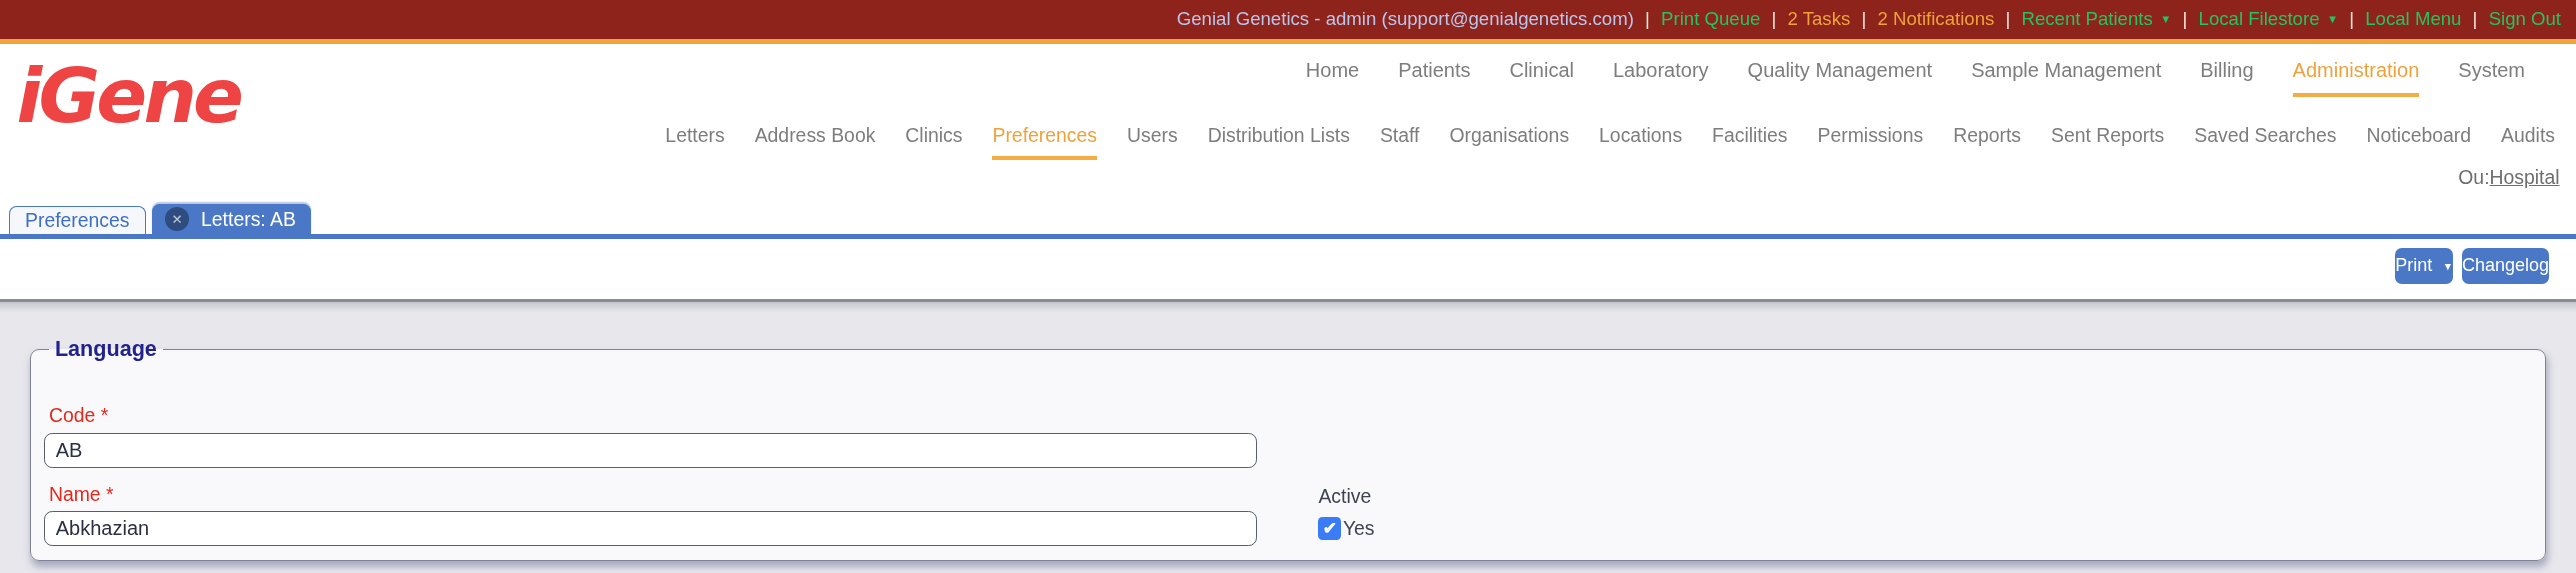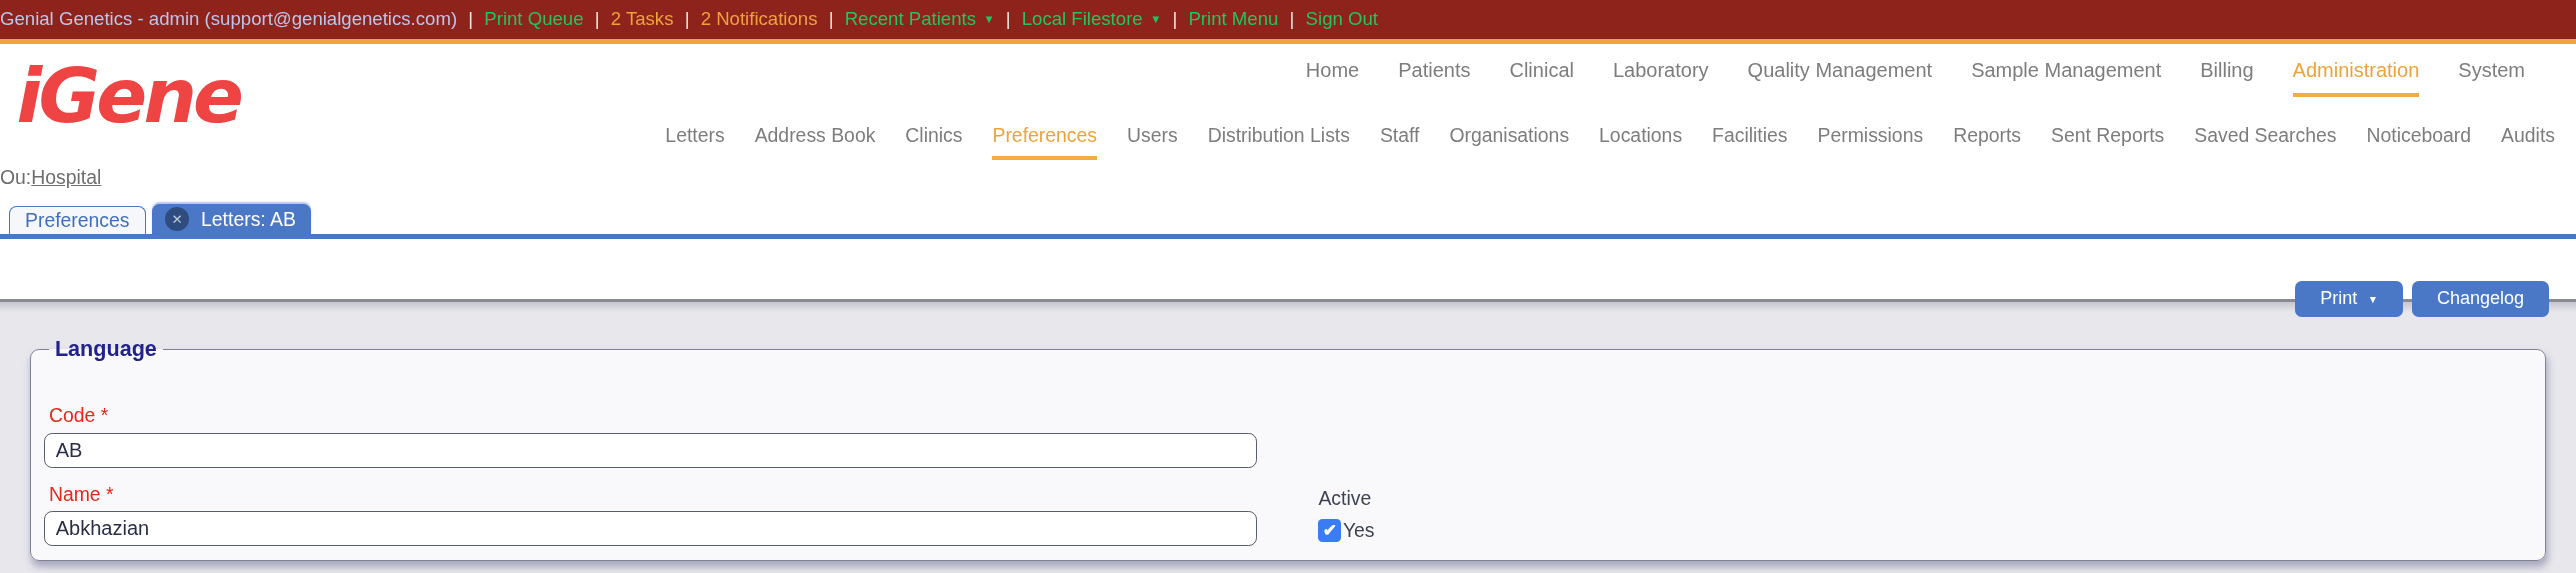--- a/index.html
+++ b/index.html
@@ -1,75 +1,75 @@
 <!DOCTYPE html>
 <html style="font-size:12px"><head>
 <meta charset="utf-8">
 <style>
   * { margin:0; padding:0; box-sizing:border-box; }
   html,body { width:2576px; height:574px; overflow:hidden; background:#fff;
               font-family:"Liberation Sans", sans-serif; }
 
   
   .topbar { height:44px; background:#8E231C; border-bottom:5.2px solid #F0A43E;
-            display:flex; justify-content:flex-start; align-items:center;
+            display:flex; justify-content:flex-end; align-items:center;
             padding:0 15px 1.5px 0; font-size:18.6px; white-space:nowrap; }
   .topbar .account { color:#B9C6EA; }
   .topbar .sep { color:#F2E8DC; margin:0 11.2px; }
   .tb-link { color:#22c55e; cursor:pointer; }
   .tb-alert { color:#EDA23C; cursor:pointer; }
   .tb-caret { font-size:11.2px; margin-left:7.5px; position:relative; top:-2.2px; color:inherit; }
 
   
   .header { background:#fff; position:relative; padding-top:15px; }
   .logo { position:absolute; left:16.4px; top:15px; font-size:75px; font-weight:bold;
           font-style:italic; color:#ef4444; letter-spacing:-3.7px;
           font-family:"DejaVu Sans", sans-serif; line-height:1; }
   .main-nav { display:flex; justify-content:flex-end; gap:39px; padding-right:51px;
               font-size:20px; line-height:23px; color:#7D7D7D; }
   .main-nav .nav-item, .sub-nav .nav-item { padding-bottom:11.2px; border-bottom:4.5px solid transparent; cursor:pointer; }
   .sub-nav .nav-item { padding-bottom:9px; }
   .nav-item.active { color:#EDA23C; border-bottom-color:#F5AC40; }
   .sub-nav { display:flex; justify-content:flex-end; gap:30px; padding-right:21px;
              margin-top:27px; font-size:19.4px; line-height:23px; color:#7D7D7D; }
-  .ou-line { text-align:left; padding-right:16.4px; margin-top:6px; font-size:19.4px; color:#6E6E6E; }
+  .ou-line { text-align:right; padding-right:16.4px; margin-top:6px; font-size:19.4px; color:#6E6E6E; }
   .ou-link { color:#6E6E6E; text-decoration:underline; cursor:pointer; }
 
   
   .tabbar { margin-top:15px; padding-left:9px; display:flex; align-items:flex-end; gap:6px; }
   .tab { height:28px; border-radius:7.5px 7.5px 0 0; font-size:19.4px; display:flex;
          align-items:center; padding:0 15px; cursor:pointer; }
   .tab.inactive { background:#F6F7FA; border:1.5px solid #4A78C6; border-bottom:none; color:#3E6FC2; }
   .tab.active { height:30px; background:#4A78C6; color:#FFFFFF; box-shadow:0 -1.5px 1.5px rgba(90,130,200,.45); }
   .tab-close { width:24px; height:24px; border-radius:50%; background:#2E4C80; color:#C2CAD8;
                font-size:13.4px; display:flex; align-items:center; justify-content:center;
                margin:0 12px 0 -1.5px; cursor:pointer; }
   .tab-underline { height:5.2px; background:#4A78C6; }
 
   
   .actionbar { background:#fff; height:63px; display:flex; justify-content:flex-end;
                gap:9px; padding:8.2px 27px 0; border-bottom:3px solid #8A8A93; }
   .btn { background:#4A78C6; color:#fff; border:none; border-radius:6.7px; height:36px;
-         font-size:18px; padding:0 25px; display:flex; align-items:center;
-         font-family:inherit; cursor:pointer;margin-top:33px; }
+         font-size:18px; padding:0 0; display:flex; align-items:center;
+         font-family:inherit; cursor:pointer; }
   .btn-caret { font-size:10.4px; margin-left:10.4px; position:relative; top:0.7px; }
 
   
   .content { height:271px; background:linear-gradient(180deg,#C6C6CF 0,#E7E7EC 10.4px);
              padding:34px 30px 0; }
   fieldset.panel { height:225px; border:1.5px solid #7E8294; border-radius:9px;
                    background:#F9F9FB; padding:42px 13.4px 0;
                    box-shadow:1.5px 5.2px 7.5px rgba(110,110,150,.5); }
   legend.panel-legend { font-size:21.6px; font-weight:bold; color:#22228E;
                         padding:0 6px; margin-left:4.5px; }
   .field-label { display:block; font-size:19.4px; color:#E3281C; margin:0 0 5.2px 4.5px; }
   .text-input { width:1213px; height:35px; border:1.5px solid #585D6A; border-radius:8.2px;
                 background:#fff; font-size:20px; color:#2B2F46; padding:0 10.4px;
                 font-family:inherit; }
-  .row2 { margin-top:15px; display:flex; align-items:flex-end; }
+  .row2 { margin-top:15px; display:flex; align-items:center; }
   .active-group { margin-left:61px; }
   .active-label { display:block; font-size:19.4px; color:#3E4354; margin-bottom:5.2px; }
   .check-row { height:31px; display:flex; align-items:center; }
   .checkbox { width:23px; height:23px; background:#3A7BF6; border-radius:4.5px; color:#fff;
               font-size:17px; font-weight:bold; display:flex; align-items:center;
               justify-content:center; cursor:pointer; }
   .check-label { font-size:19.4px; color:#3E4354; margin-left:1.5px; }
 </style>
 </head>
 <body>
@@ -82,21 +82,21 @@
       <span class="tb-link">Print Queue</span>
       <span class="sep">|</span>
       <span class="tb-alert">2 Tasks</span>
       <span class="sep">|</span>
       <span class="tb-alert">2 Notifications</span>
       <span class="sep">|</span>
       <span class="tb-link">Recent Patients<span class="tb-caret">▼</span></span>
       <span class="sep">|</span>
       <span class="tb-link">Local Filestore<span class="tb-caret">▼</span></span>
       <span class="sep">|</span>
-      <span class="tb-link">Print Menu</span>
+      <span class="tb-link">Local Menu</span>
       <span class="sep">|</span>
       <span class="tb-link">Sign Out</span>
     </div>
 
   <div class="header">
     <div class="logo">iGene</div>
     <div class="main-nav" id="main-nav">
         <div class="nav-item">Home</div>
         <div class="nav-item">Patients</div>
         <div class="nav-item">Clinical</div>

